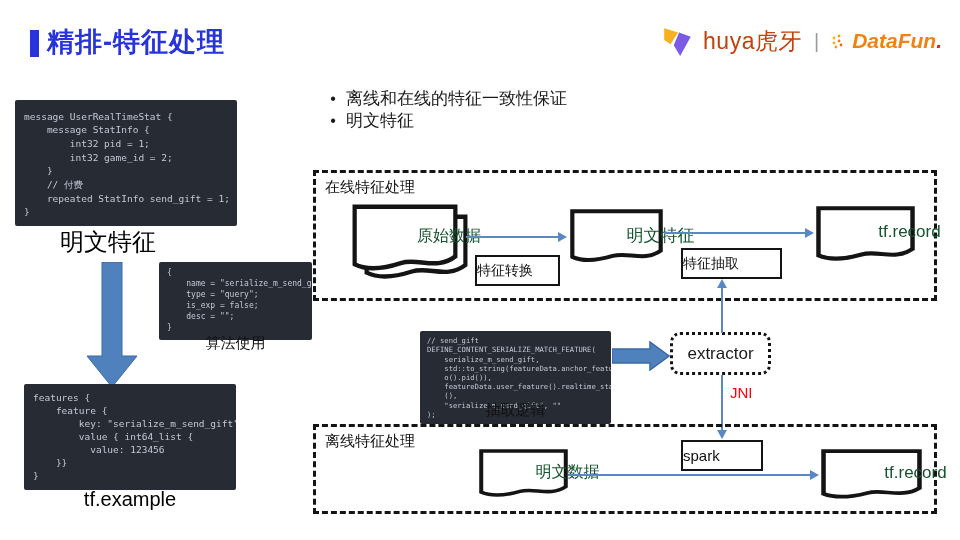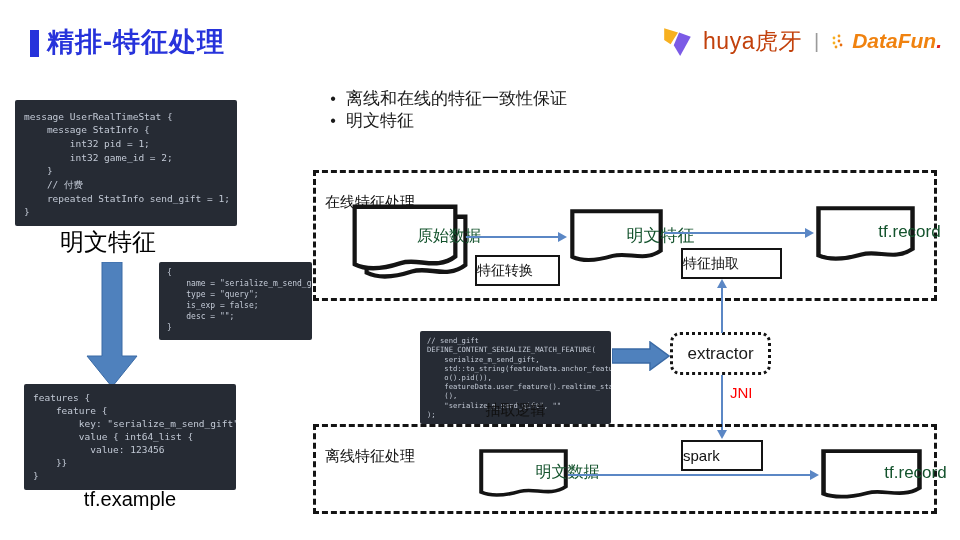--- a/index.html
+++ b/index.html
@@ -40,21 +40,21 @@
   .code-4 { left:420px; top:324px; width:191px; height:93px; font-size:7.2px; line-height:9.2px; padding:5px 7px; }
 
   .caption { font-size:15px; color:#111; text-align:center; }
   .label-plain-feature { left:28px; top:226px; width:160px; text-align:center; font-size:24px; color:#000; }
   .label-tfexample { left:24px; top:488px; width:212px; text-align:center; font-size:20px; color:#000; }
 
   
   .group-box { border:3px dashed #141414; box-sizing:border-box; }
   .group-online  { left:313px; top:170px; width:624px; height:131px; }
   .group-offline { left:313px; top:424px; width:624px; height:90px; }
-  .group-title { position:absolute; left:9px; top:5px; font-size:15px; color:#111;margin-top:15px; }
+  .group-title { position:absolute; left:9px; top:5px; font-size:15px; color:#111; }
 
   
   .rect-node {
     border:2.5px solid #141414; box-sizing:border-box; background:#fff;
     display:flex; align-items:center; 
     font-size:14px; color:#111;
   }
   .doc-label { position:absolute; left:0; width:100%; text-align:center; color:#14532d;margin-left:44px; }
 
   .extractor-box {
@@ -129,20 +129,21 @@
       <polygon points="16,0 36,0 36,94 51,94 26,125 1,94 16,94" fill="#4f81bd" stroke="#3a6aa5" stroke-width="1"></polygon>
     </svg>
   </span>
 
   <pre class="abs code code-2">{
     name = "serialize_m_send_gift";
     type = "query";
     is_exp = false;
     desc = "";
 }</pre>
+  <div class="abs caption" style="left:159px; top:334px; width:153px;">算法使用</div>
 
   <pre class="abs code code-3">features {
     feature {
         key: "serialize_m_send_gift"
         value { int64_list {
           value: 123456
     }}
 }</pre>
   <div class="abs label-tfexample">tf.example</div>
 

